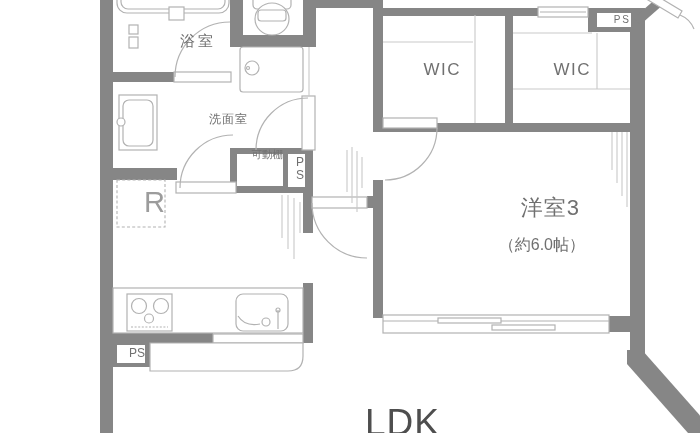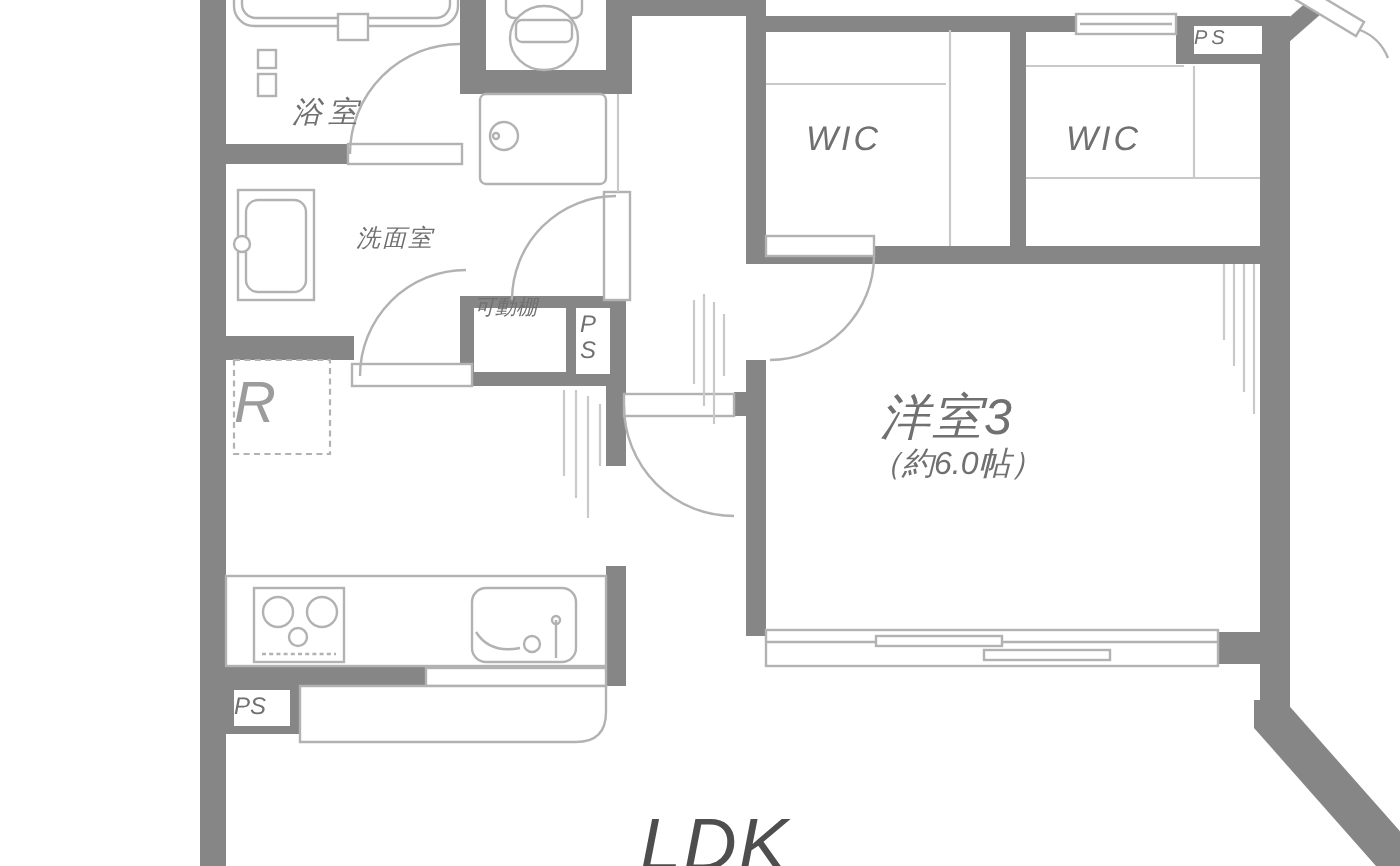--- a/index.html
+++ b/index.html
@@ -5,21 +5,21 @@
   html,body{margin:0;padding:0;background:#fff;}
   #plan{position:relative;width:700px;height:433px;overflow:hidden;background:var(--background,#fff);
         font-family:"Liberation Sans","DejaVu Sans",sans-serif;}
   #plan svg{position:absolute;left:0;top:0;}
   .wall{fill:var(--wall);}
   .w{fill:var(--background);}
   .fx{fill:var(--background);stroke:var(--line);stroke-width:1.2;}
   .ln{fill:none;stroke:var(--line);stroke-width:1.2;}
   .hl{fill:none;stroke:var(--line-light);stroke-width:1.1;}
   .dash{fill:none;stroke:var(--line);stroke-width:1.1;stroke-dasharray:3 2.2;}
-  .lbl{position:absolute;color:var(--text);text-align:left;line-height:1.15;user-select:none;font-style:italic;}
+  .lbl{position:absolute;color:var(--text);text-align:right;line-height:1.15;user-select:none;}
   .vps{word-break:break-all;line-height:1.05;}
 </style>
 </head>
 <body>
 
 <div id="plan">
 
   <svg width="700" height="433" viewBox="0 0 700 433">
 
     <g>
@@ -140,37 +140,37 @@
       <line class="hl" x1="294" y1="198" x2="294" y2="259"></line>
       <line class="hl" x1="300" y1="202" x2="300" y2="233"></line>
 
       <line class="hl" x1="612" y1="132" x2="612" y2="170"></line>
       <line class="hl" x1="617" y1="132" x2="617" y2="183"></line>
       <line class="hl" x1="622" y1="132" x2="622" y2="196"></line>
       <line class="hl" x1="627" y1="132" x2="627" y2="207"></line>
     </g>
   </svg>
 
-  <div class="lbl" style="left:146px;top:32px;width:70px;font-size:15px;letter-spacing:3px;margin-top:16px;">浴室</div>
+  <div class="lbl" style="left:146px;top:32px;width:70px;font-size:15px;letter-spacing:3px;">浴室</div>
 
   <div class="lbl" style="left:178px;top:113px;width:70px;font-size:12px;letter-spacing:1px;">洗面室</div>
 
   <div class="lbl" style="left:237px;top:148px;width:46px;font-size:10.5px;">可動棚</div>
 
   <div class="lbl vps" style="left:290px;top:156px;width:14px;font-size:12px;">PS</div>
 
   <div class="lbl" style="left:403px;top:60px;width:58px;font-size:17px;letter-spacing:1.5px;">WIC</div>
 
   <div class="lbl" style="left:533px;top:60px;width:58px;font-size:17px;letter-spacing:1.5px;">WIC</div>
 
   <div class="lbl" style="left:597px;top:14px;width:34px;font-size:10px;letter-spacing:2px;">PS</div>
 
-  <div class="lbl" style="left:440px;top:195px;width:140px;font-size:25px;letter-spacing:1px;">洋室3</div>
+  <div class="lbl" style="left:440px;top:195px;width:140px;font-size:22px;letter-spacing:1px;">洋室3</div>
 
-  <div class="lbl" style="left:435px;top:224px;width:150px;font-size:16px;">（約6.0帖）</div>
+  <div class="lbl" style="left:435px;top:236px;width:150px;font-size:16px;">（約6.0帖）</div>
 
   <div class="lbl" style="left:117px;top:186px;width:48px;font-size:29px;color:var(--text-light);">R</div>
 
   <div class="lbl" style="left:117px;top:347px;width:28px;font-size:12px;">PS</div>
 
   <div class="lbl" style="left:320px;top:402px;width:120px;font-size:37px;letter-spacing:1px;color:var(--text-dark);">LDK</div>
 
 </div>
 
 </body></html>

